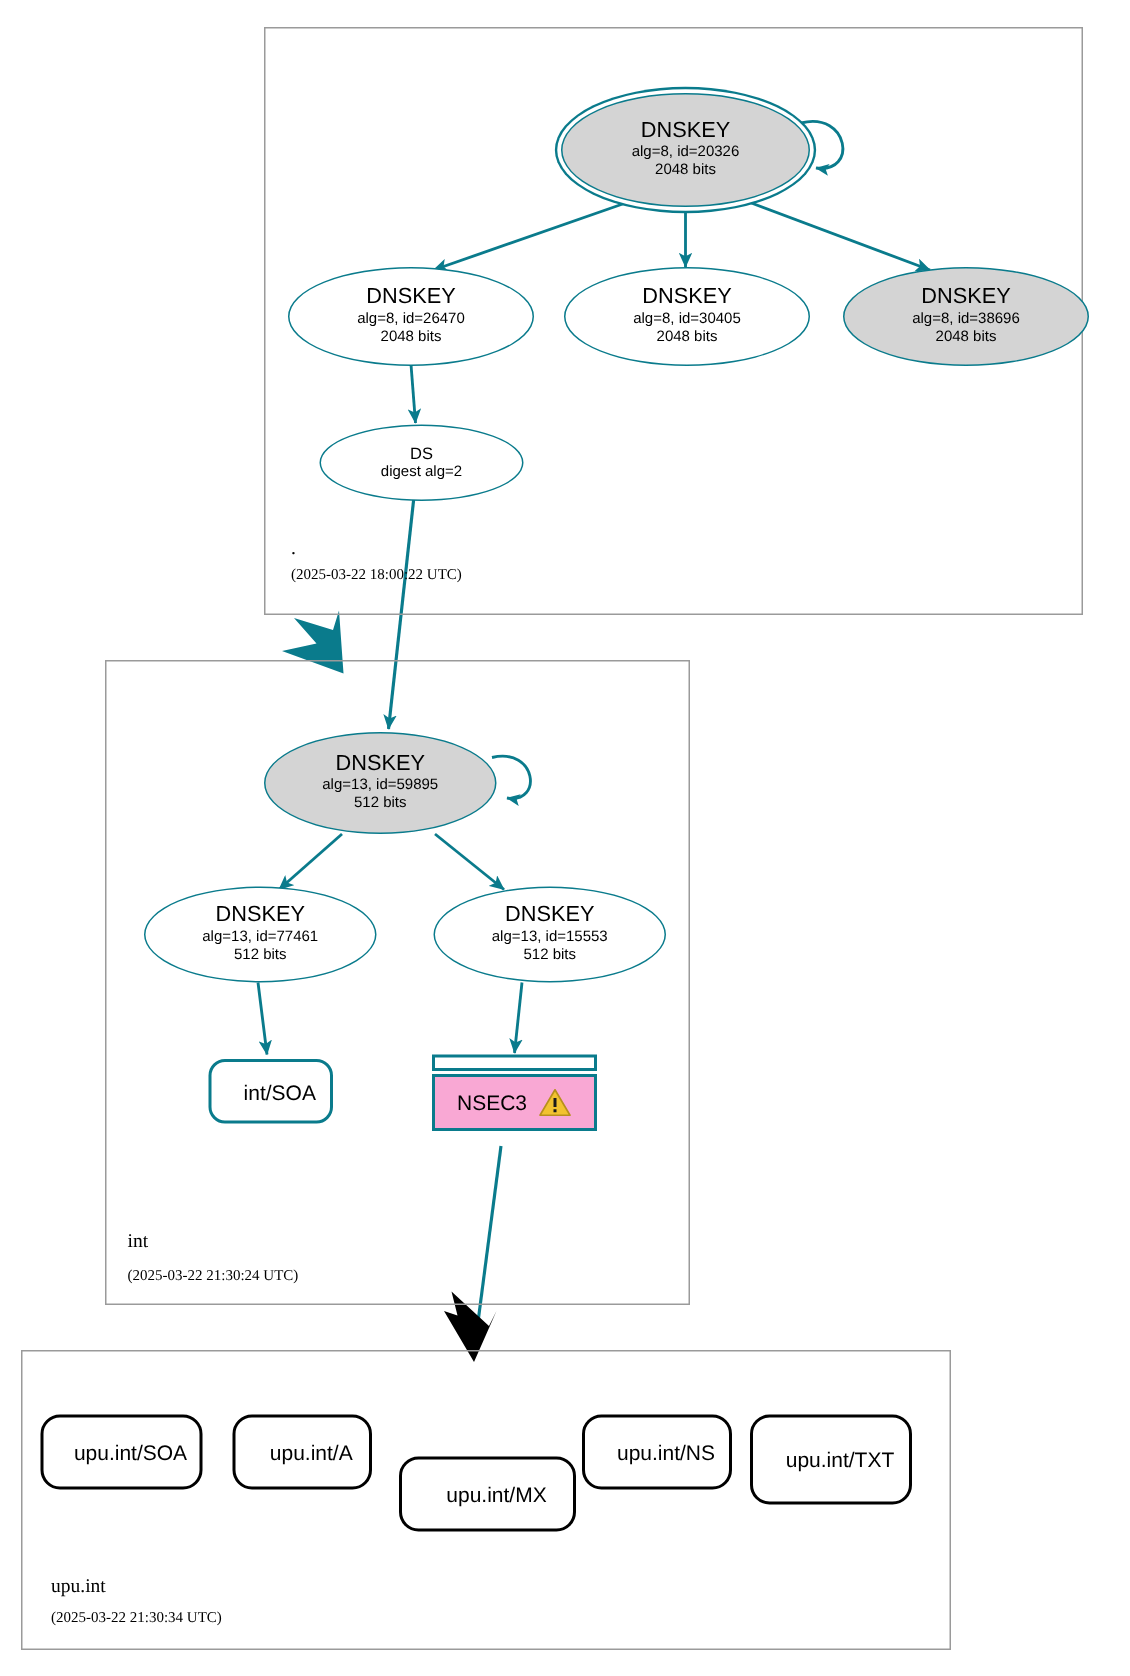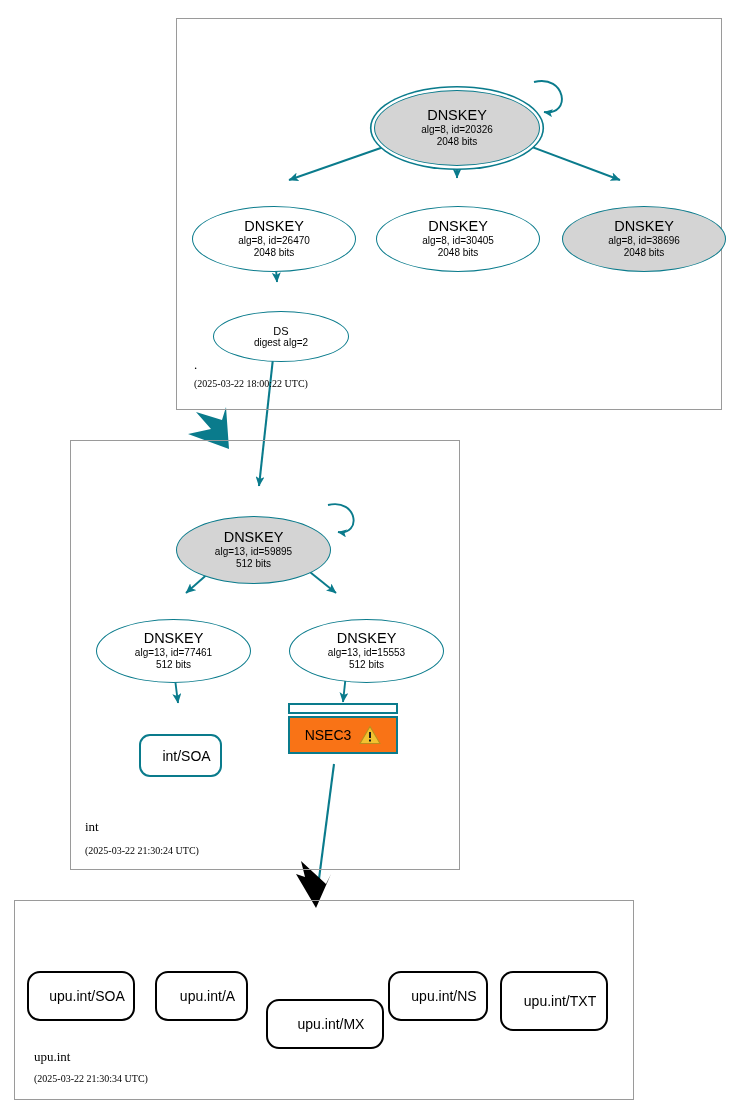--- a/index.html
+++ b/index.html
@@ -42,21 +42,20 @@
     white-space: nowrap;
   }
   .node {
     position: absolute;
     box-sizing: border-box;
     display: flex;
     flex-direction: column;
     align-items: center;
     justify-content: center;
     text-align: left;
-    margin-top: 28px;
   }
   .ellipse {
     border-radius: 50%;
     border: 1.6px solid #0a7b8c;
     background: #ffffff;
   }
   .ellipse.filled { background: #d4d4d4; }
   .ellipse.anchor {
     box-shadow: 0 0 0 2.5px #ffffff, 0 0 0 4.1px #0a7b8c;
   }
@@ -96,21 +95,21 @@
   }
   .nsec-top {
     border: 2px solid #0a7b8c;
     background: #ffffff;
     box-sizing: border-box;
     height: 11px;
     width: 100%;
   }
   .nsec-main {
     border: 2px solid #0a7b8c;
-    background: #f97316;
+    background: #f9a8d4;
     box-sizing: border-box;
     margin-top: 2px;
     height: 38px;
     width: 100%;
     display: flex;
     align-items: center;
     justify-content: center;
     gap: 8px;
   }
   .nsec-label {

